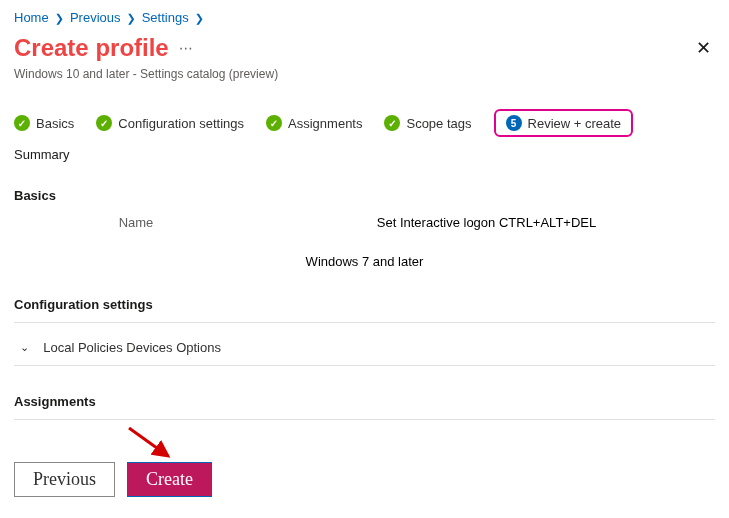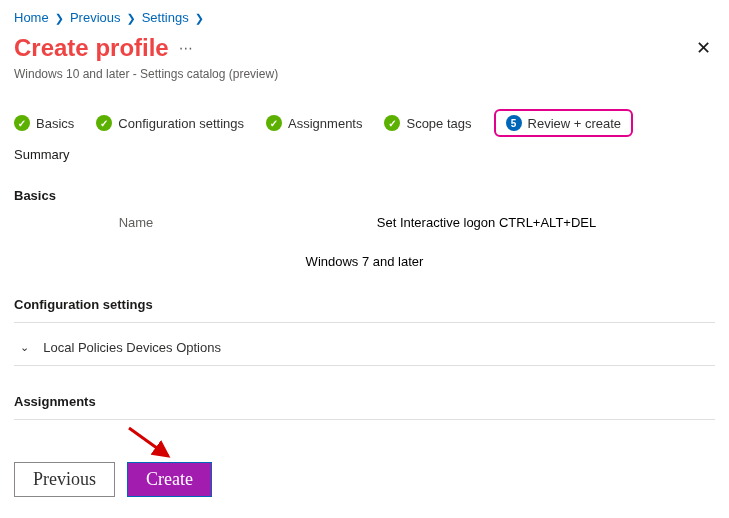--- a/index.html
+++ b/index.html
@@ -32,21 +32,21 @@
   .kv .k { width: 244px; color: #605e5c; }
   .kv .v { flex: 1; color: #000000; }
   .cfg-heading, .ass-heading { font-weight: 600; color: #1b1a19; margin-top: 28px; }
   .hr { border: none; border-top: 1px solid #e1dfdd; margin-top: 10px; }
   .expander { display: flex; align-items: center; gap: 14px; padding: 10px 0 10px 6px; border-bottom: 1px solid #e1dfdd; cursor: pointer; }
   .expander .chv { font-size: 11px; color: #323130; }
   .arrow-wrap { position: relative; height: 32px; }
   .arrow-svg { position: absolute; left: 110px; top: -2px; }
   .btnbar { display: flex; gap: 12px; margin-top: 4px; }
   .btn { padding: 6px 18px; font-size: 18px; border: 1px solid #8a8886; background: #fff; color: #323130; cursor: pointer; min-width: 80px; font-family: Liberation Serif, serif; }
-  .btn-primary { background: #a21caf; border-color: #0067b8; color: #fff; }
+  .btn-primary { background: #be185d; border-color: #0067b8; color: #fff; }
 </style>
 </head>
 <body>
 
 <div class="breadcrumb">
   <a>Home</a>
   <span class="chev">❯</span>
   <a>Previous</a>
   <span class="chev">❯</span>
   <a>Settings</a>

